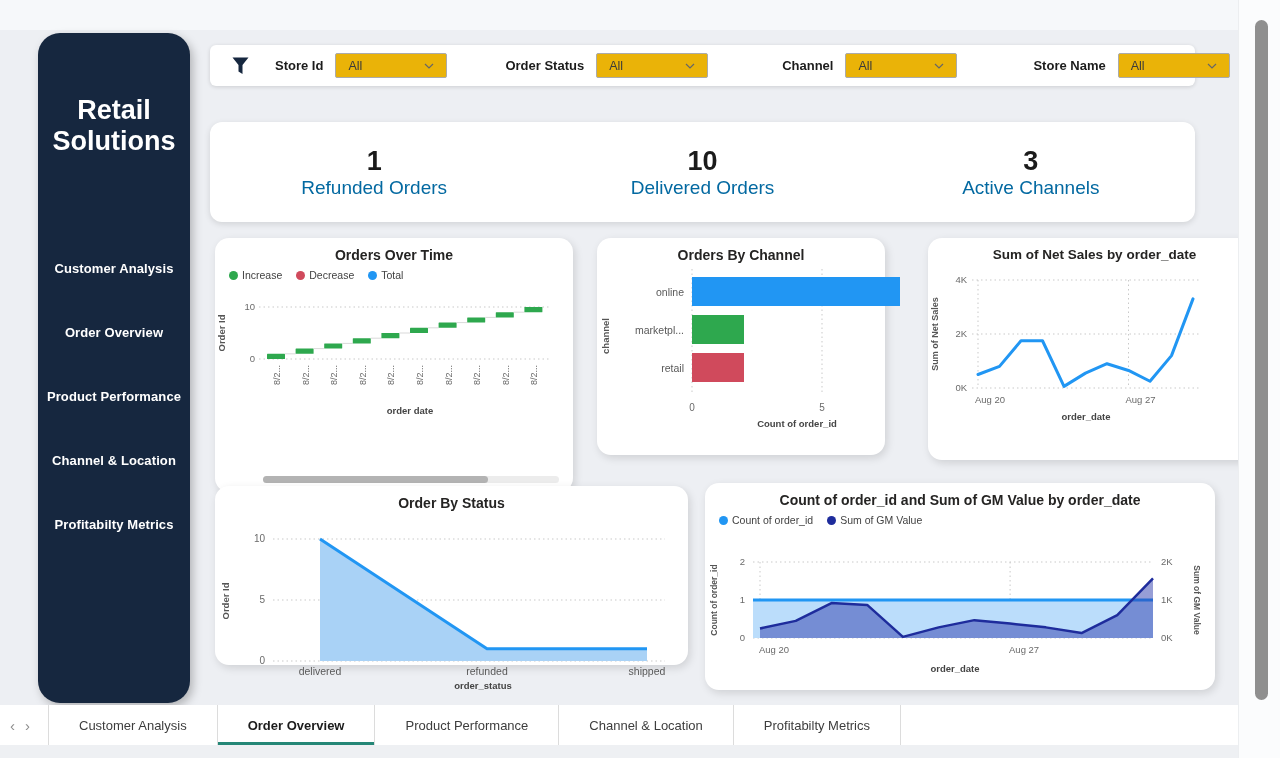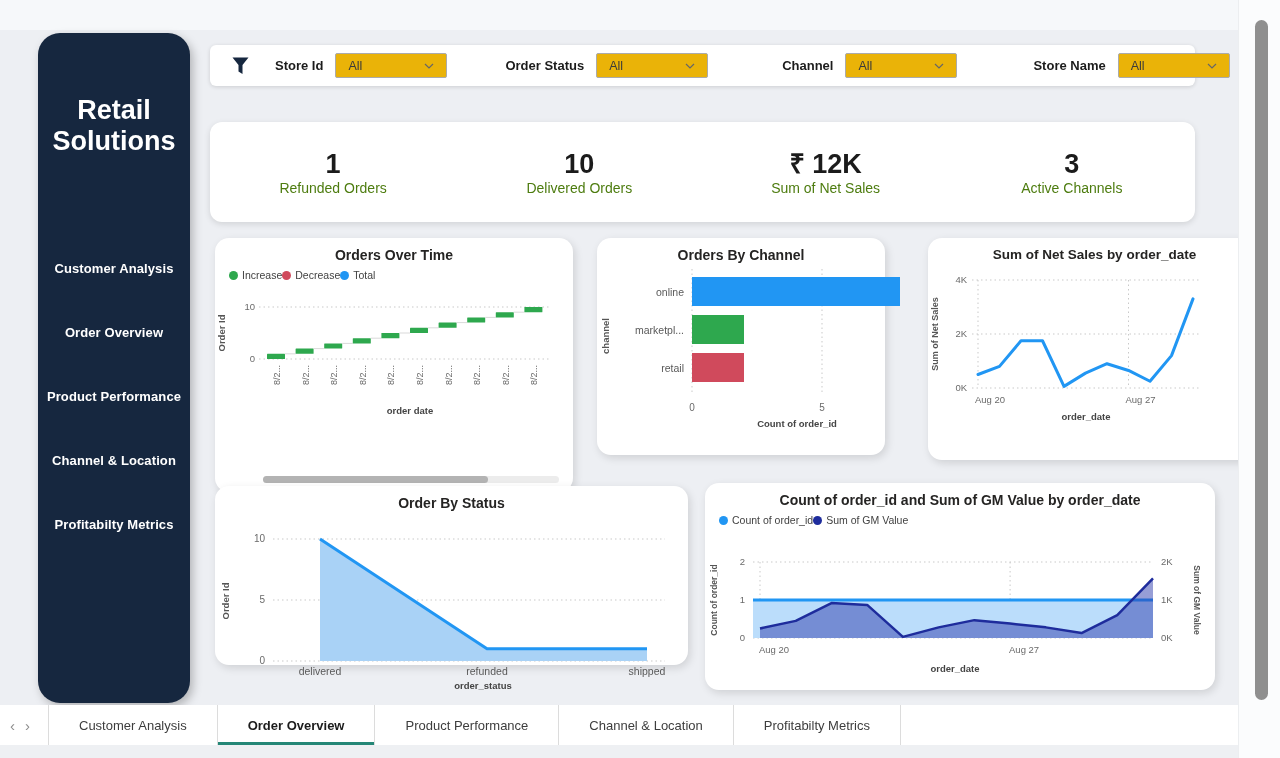--- a/index.html
+++ b/index.html
@@ -31,27 +31,27 @@
     background:#eab308; display:flex; align-items:center; justify-content:space-between;
     padding:0 12px; font-size:12.5px; color:#3b3b3b; cursor:pointer; }
   .funnel { margin-right:26px; display:flex; align-items:center; } .sp2{margin-left:58px;} .sp3{margin-left:74px;} .sp4{margin-left:76px;}
 
   
   .kpi-card { position:absolute; left:210px; top:122px; width:985px; height:100px;
     background:#ffffff; border-radius:12px; box-shadow:0 2px 6px rgba(0,0,0,.12);
     display:flex; align-items:center; }
   .kpi { flex:1; text-align:center; }
   .kpi .kpi-value { font-size:27px; font-weight:600; color:#1b1b1b; line-height:1.2; }
-  .kpi .kpi-label { font-size:14px; color:#4d7c0f; }
+  .kpi .kpi-label { font-size:19px; color:#0369a1; }
 
   
   .chart-card { position:absolute; background:#ffffff; border-radius:14px;
     box-shadow:2px 3px 8px rgba(0,0,0,.13); }
   .chart-title { text-align:center; font-size:14px; font-weight:bold; color:#252423; padding-top:9px; }
-  .legend { display:flex; align-items:center; padding:6px 0 0 14px; }
+  .legend { display:flex; gap:14px; align-items:center; padding:6px 0 0 14px; }
   .legend .li { display:flex; align-items:center; gap:4px; font-size:10.5px; color:#424242; }
   .legend .dot { width:9px; height:9px; border-radius:50%; display:inline-block; }
 
   #card-waterfall { left:215px; top:238px; width:358px; height:254px; }
   #card-hbar      { left:597px; top:238px; width:288px; height:217px; }
   #card-line      { left:928px; top:238px; width:333px; height:222px; }
   #card-status    { left:215px; top:486px; width:473px; height:179px; }
   #card-combo     { left:705px; top:483px; width:510px; height:207px; }
 
   .wf-scroll { position:absolute; left:48px; right:14px; bottom:9px; height:7px;
@@ -141,24 +141,20 @@
   </div>
 
   <div class="kpi-card">
     <div class="kpi">
       <div class="kpi-value">1</div>
       <div class="kpi-label">Refunded Orders</div>
     </div>
     <div class="kpi">
       <div class="kpi-value">10</div>
       <div class="kpi-label">Delivered Orders</div>
-    </div>
-    <div class="kpi">
-      <div class="kpi-value">₹ 12K</div>
-      <div class="kpi-label">Sum of Net Sales</div>
     </div>
     <div class="kpi">
       <div class="kpi-value">3</div>
       <div class="kpi-label">Active Channels</div>
     </div>
   </div>
 
   <div class="chart-card" id="card-waterfall">
     <div class="chart-title">Orders Over Time</div>
     <div class="legend">

